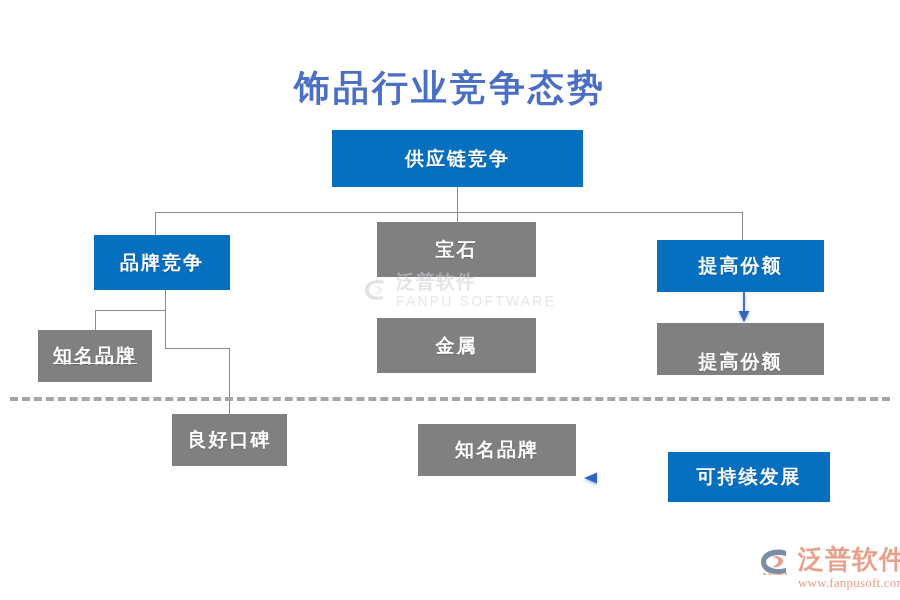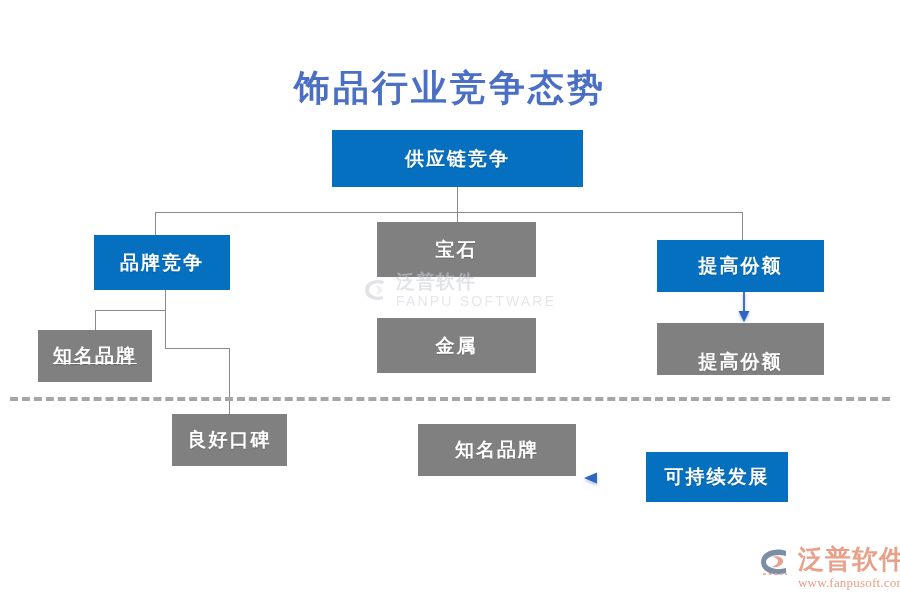--- a/index.html
+++ b/index.html
@@ -227,21 +227,21 @@
 
   <div class="node gray" style="left:172px; top:414px; width:115px; height:52px;">
     <span>良好口碑</span>
   </div>
 
   <div class="node gray" style="left:418px; top:424px; width:158px; height:52px;">
     <span>知名品牌</span>
   </div>
 
 
-  <div class="node blue" style="left:646px; top:452px; width:142px; height:50px;">
+  <div class="node blue" style="left:668px; top:452px; width:162px; height:50px;">
     <span>可持续发展</span>
   </div>
 
   <div class="watermark">
     <svg width="28" height="26" viewBox="0 0 28 26">
       <path d="M22 4 C13 1, 3 5, 3 13 C3 21, 12 25, 21 22 L21 19 C14 21, 7 18, 7 13 C7 8, 14 5, 21 7 Z" fill="#c9cdd4"></path>
       <path d="M12 9 C16 8, 20 10, 20 13 C20 16, 16 18, 13 17 C16 16, 17 14, 16 12 C15 10, 13 9, 12 9 Z" fill="#dfe2e6"></path>
     </svg>
     <span class="wm-text">
       <span class="wm-cn">泛普软件</span>

